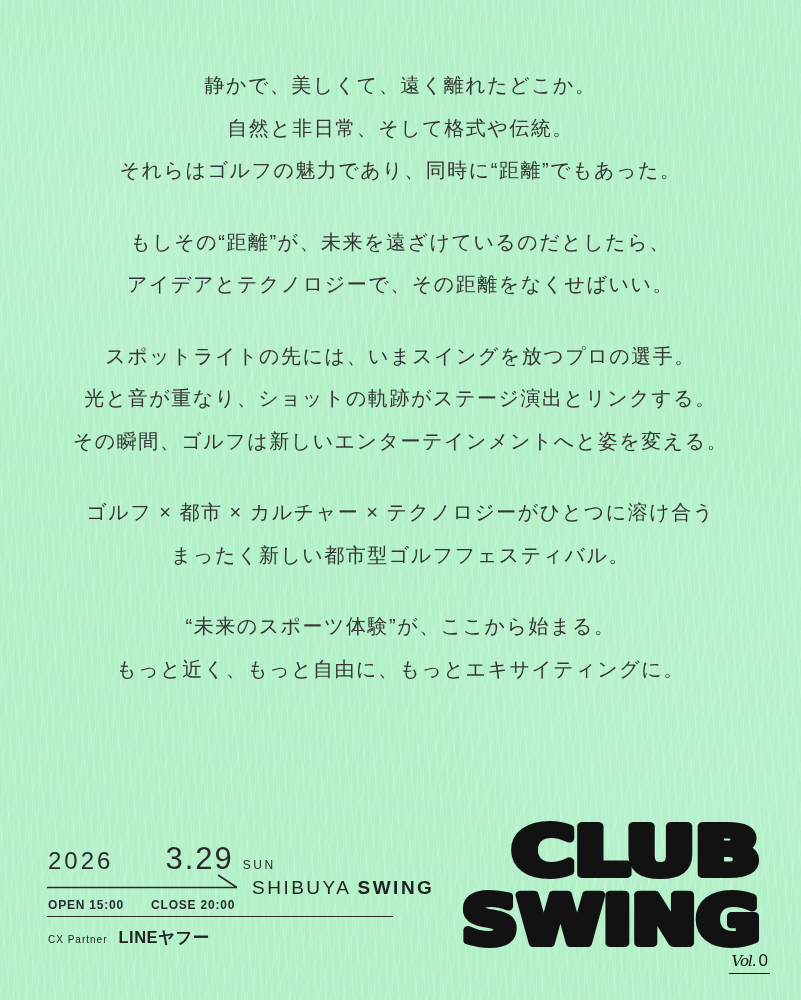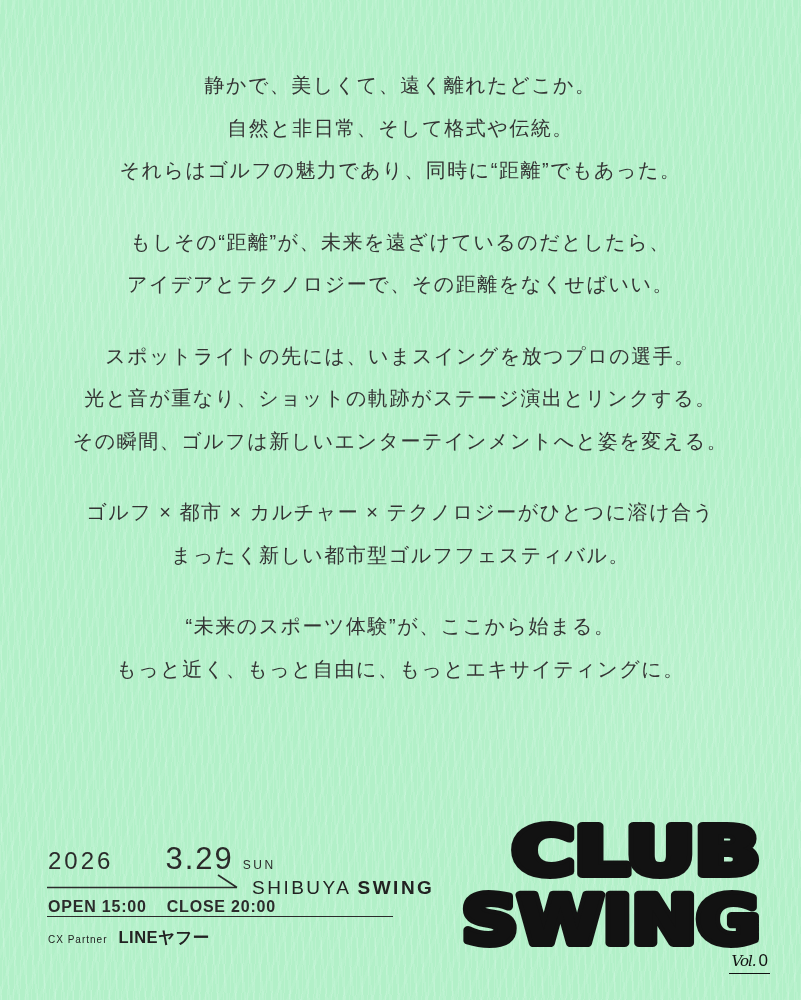--- a/index.html
+++ b/index.html
@@ -30,22 +30,22 @@
   .year{font-size:24px;letter-spacing:3px;font-weight:400;}
   .date{font-size:31px;letter-spacing:2px;margin-left:52px;font-weight:400;text-align:center;}
   .day{font-size:12px;letter-spacing:2.5px;margin-left:9px;font-weight:400;}
   .arrow-wrap{position:absolute;left:47px;top:872px;width:192px;height:18px;}
   .venue{
     position:absolute;left:252px;top:877px;font-size:19px;letter-spacing:2.5px;
     color:#222;white-space:nowrap;
   }
   .venue .venue-name{font-weight:bold;margin-left:6px;}
   .open-close{
-    position:absolute;left:48px;top:898px;font-size:16px;font-weight:bold;
-    letter-spacing:0.8px;color:#2b2b2b;display:flex;gap:20px;white-space:nowrap;
+    position:absolute;left:48px;top:898px;font-size:12px;font-weight:bold;
+    letter-spacing:0.8px;color:#2b2b2b;display:flex;gap:27px;white-space:nowrap;
   }
   .divider{
     position:absolute;left:47px;top:916px;width:346px;height:0;
     border-top:1.5px solid #2b2b2b;
   }
   .partner-row{
     position:absolute;left:48px;top:927px;display:flex;align-items:baseline;
     white-space:nowrap;color:#222;
   }
   .partner-label{font-size:10px;letter-spacing:1px;}

